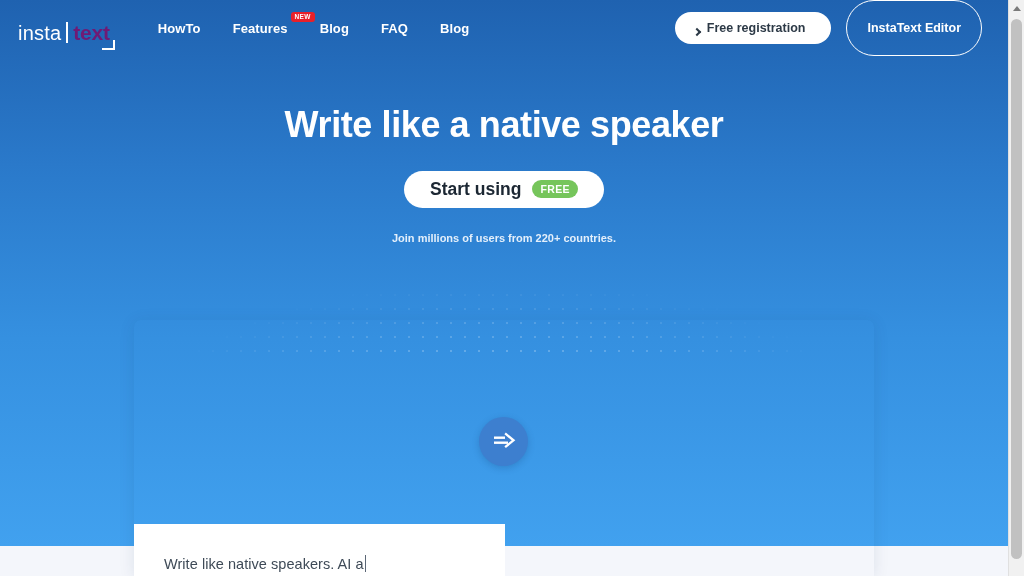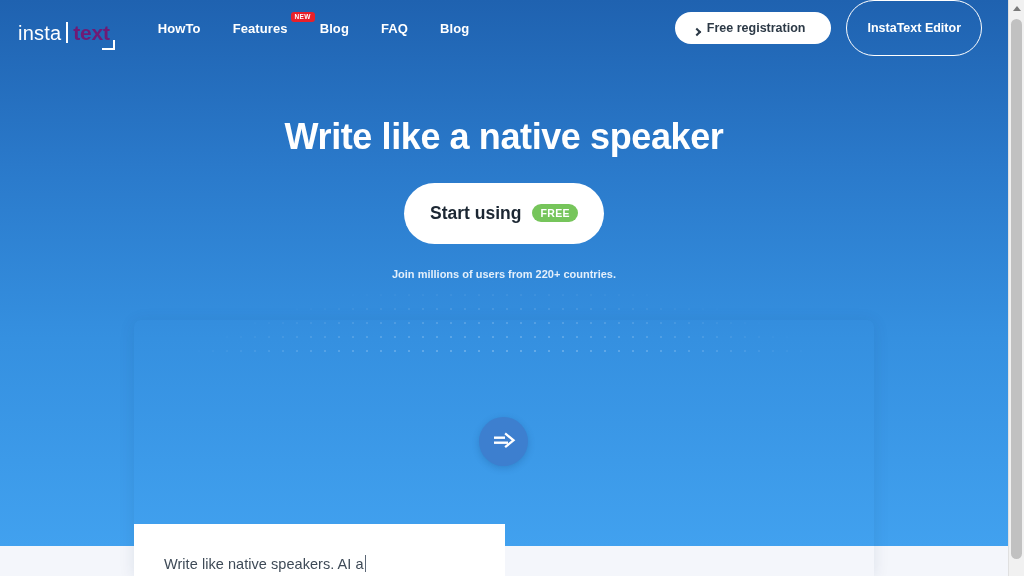--- a/index.html
+++ b/index.html
@@ -71,34 +71,34 @@
     border-right:2px solid #2c3946; border-top:2px solid #2c3946;
     transform:rotate(45deg); }
   .btn-editor {
     background:transparent; color:#ffffff;
     font-size:12.5px; font-weight:bold;
     border:1.5px solid #ffffff; border-radius:999px; padding:20px 20px; cursor:pointer;
     white-space:nowrap;
   }
 
   
-  #hero-copy { position:absolute; left:0; top:12px; width:1008px; text-align:center; z-index:5; }
+  #hero-copy { position:absolute; left:0; top:0; width:1008px; text-align:center; z-index:5; }
   .headline {
     margin-top:105px; color:#ffffff;
     font-size:36px; font-weight:bold; letter-spacing:-.4px; line-height:1.1;
   }
   .subhead {
     margin-top:22px; color:#eaf3fd; font-size:14.5px; font-weight:400; letter-spacing:.05px;
   }
   .cta-wrap { margin-top:26px; display:flex; justify-content:center; }
   .btn-cta {
     display:flex; align-items:center; gap:11px;
     background:#ffffff; color:#1c2733;
     font-size:17.5px; font-weight:bold;
-    border:none; border-radius:999px; padding:20px 26px; cursor:pointer;text-align:center;
+    border:none; border-radius:999px; padding:8px 26px; cursor:pointer;text-align:center;
   }
   .free-pill {
     background:#76c55b; color:#ffffff;
     font-size:10.5px; font-weight:bold; letter-spacing:.4px;
     padding:3.5px 8px; border-radius:999px; line-height:1;
   }
   .joinline { margin-top:24px; color:#e3effb; font-size:11px; font-weight:bold; }
 
   
   #editor {

